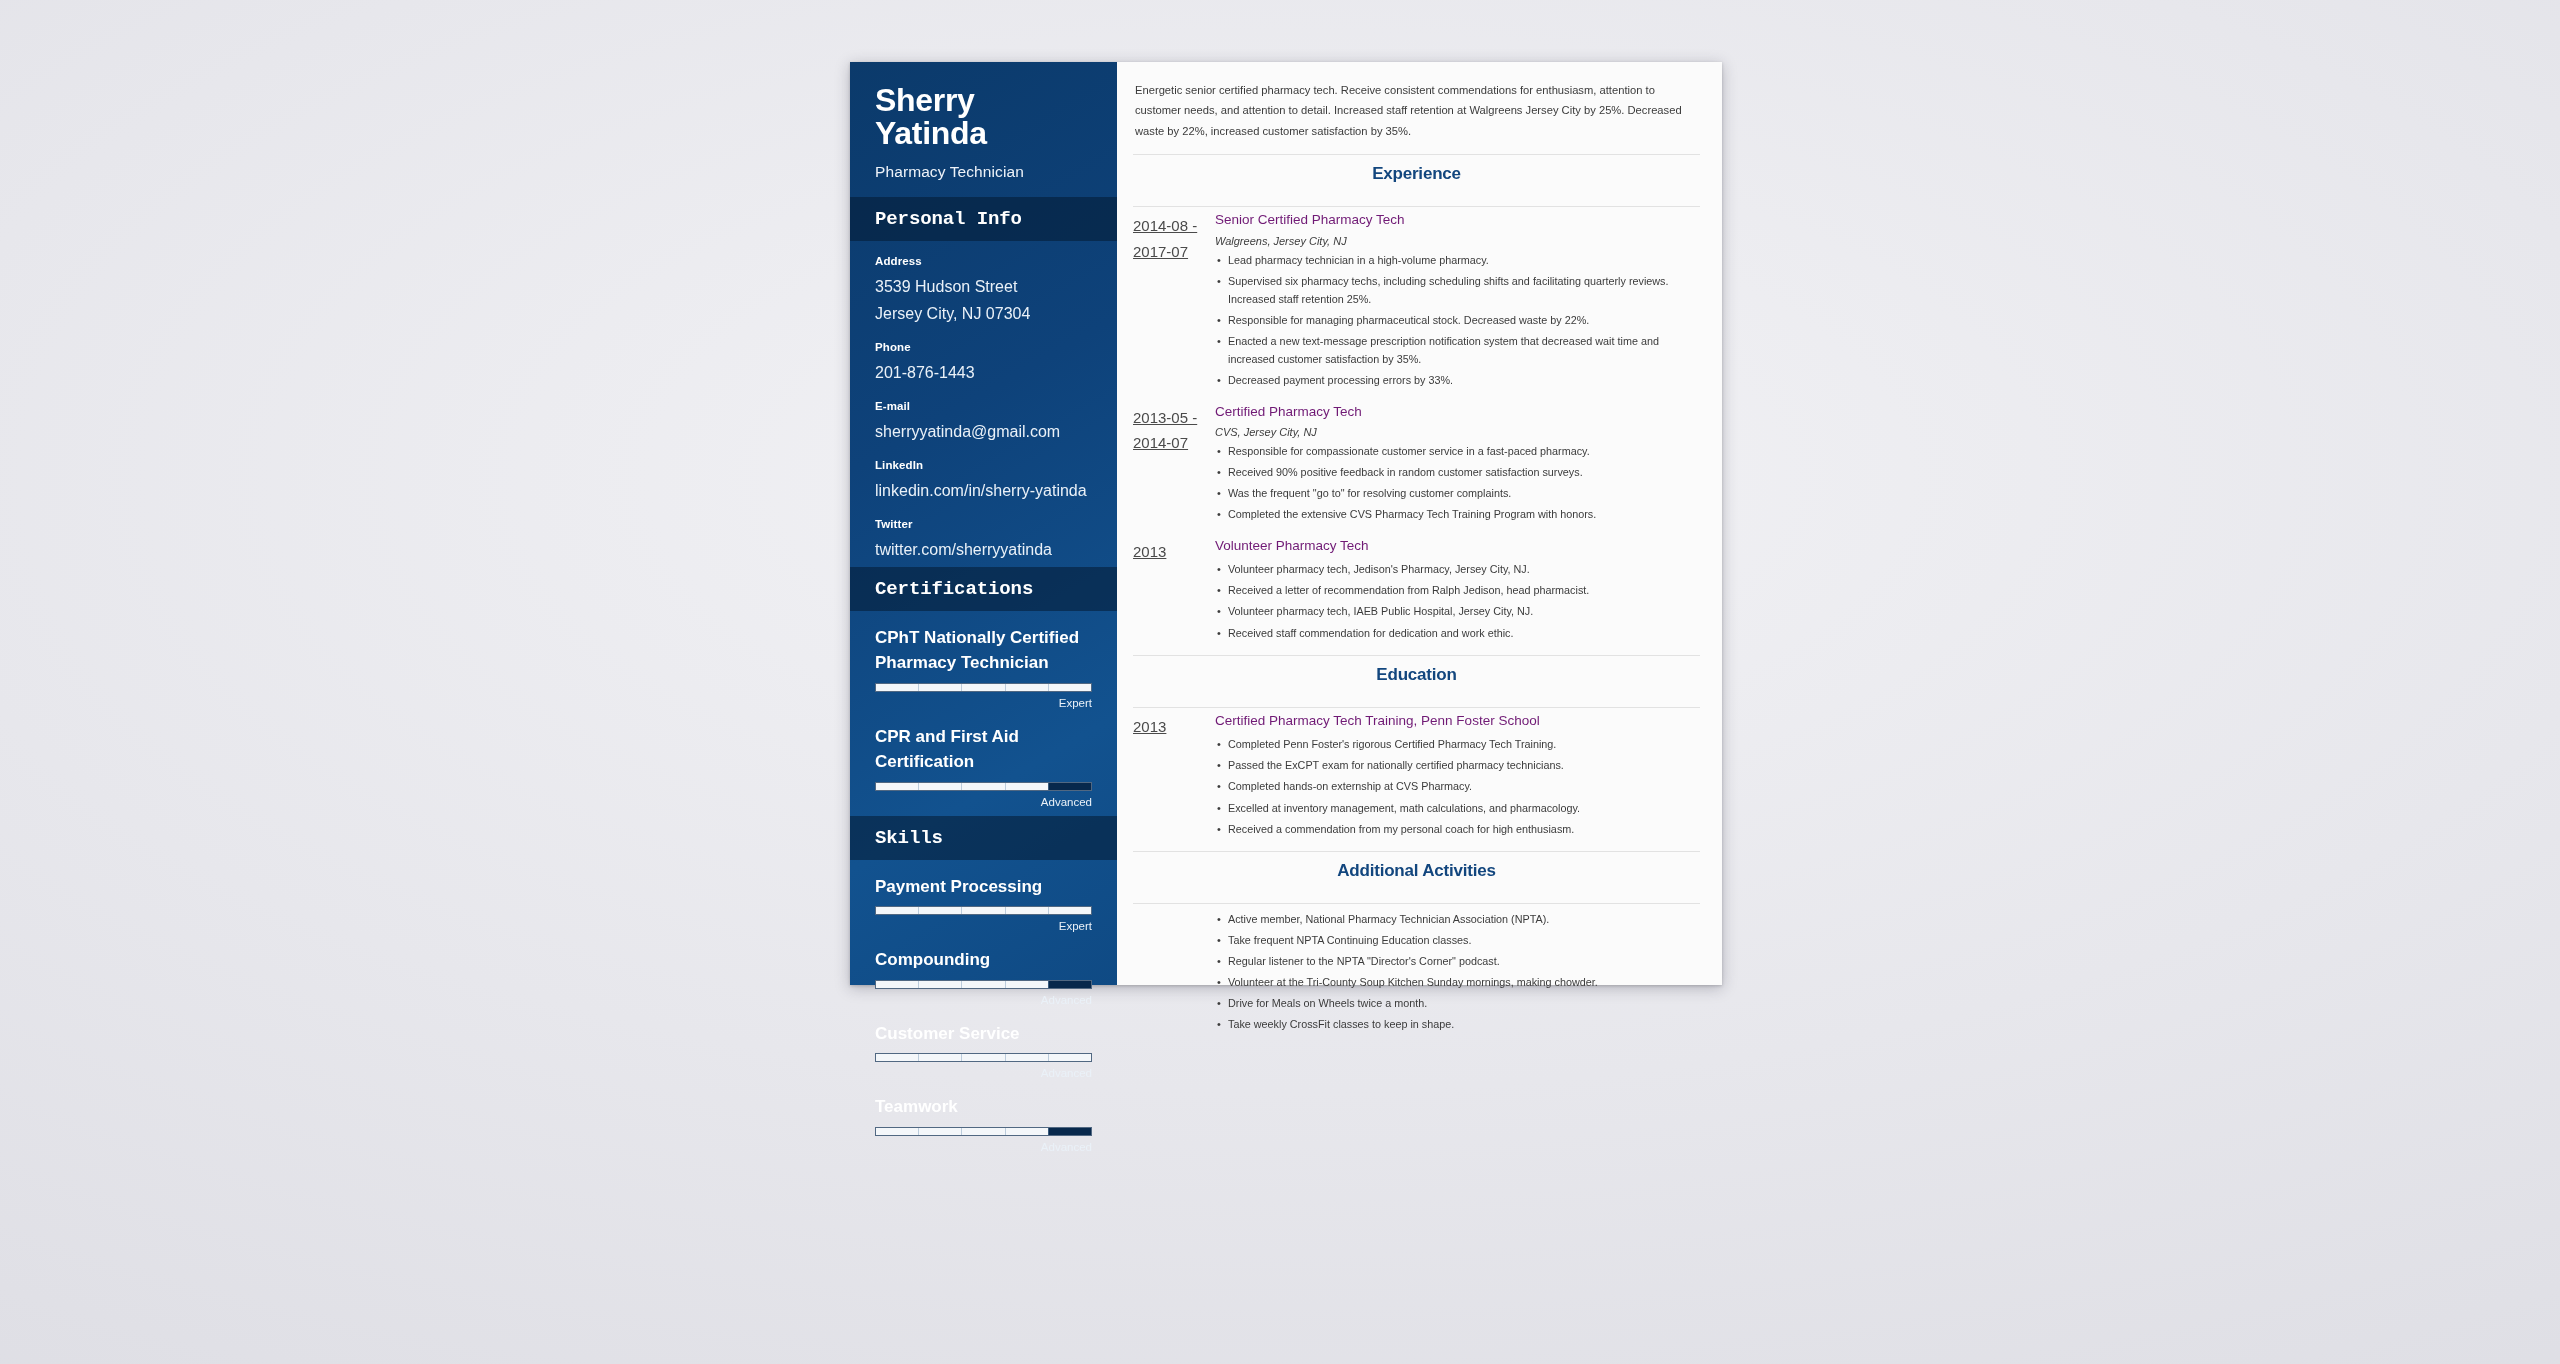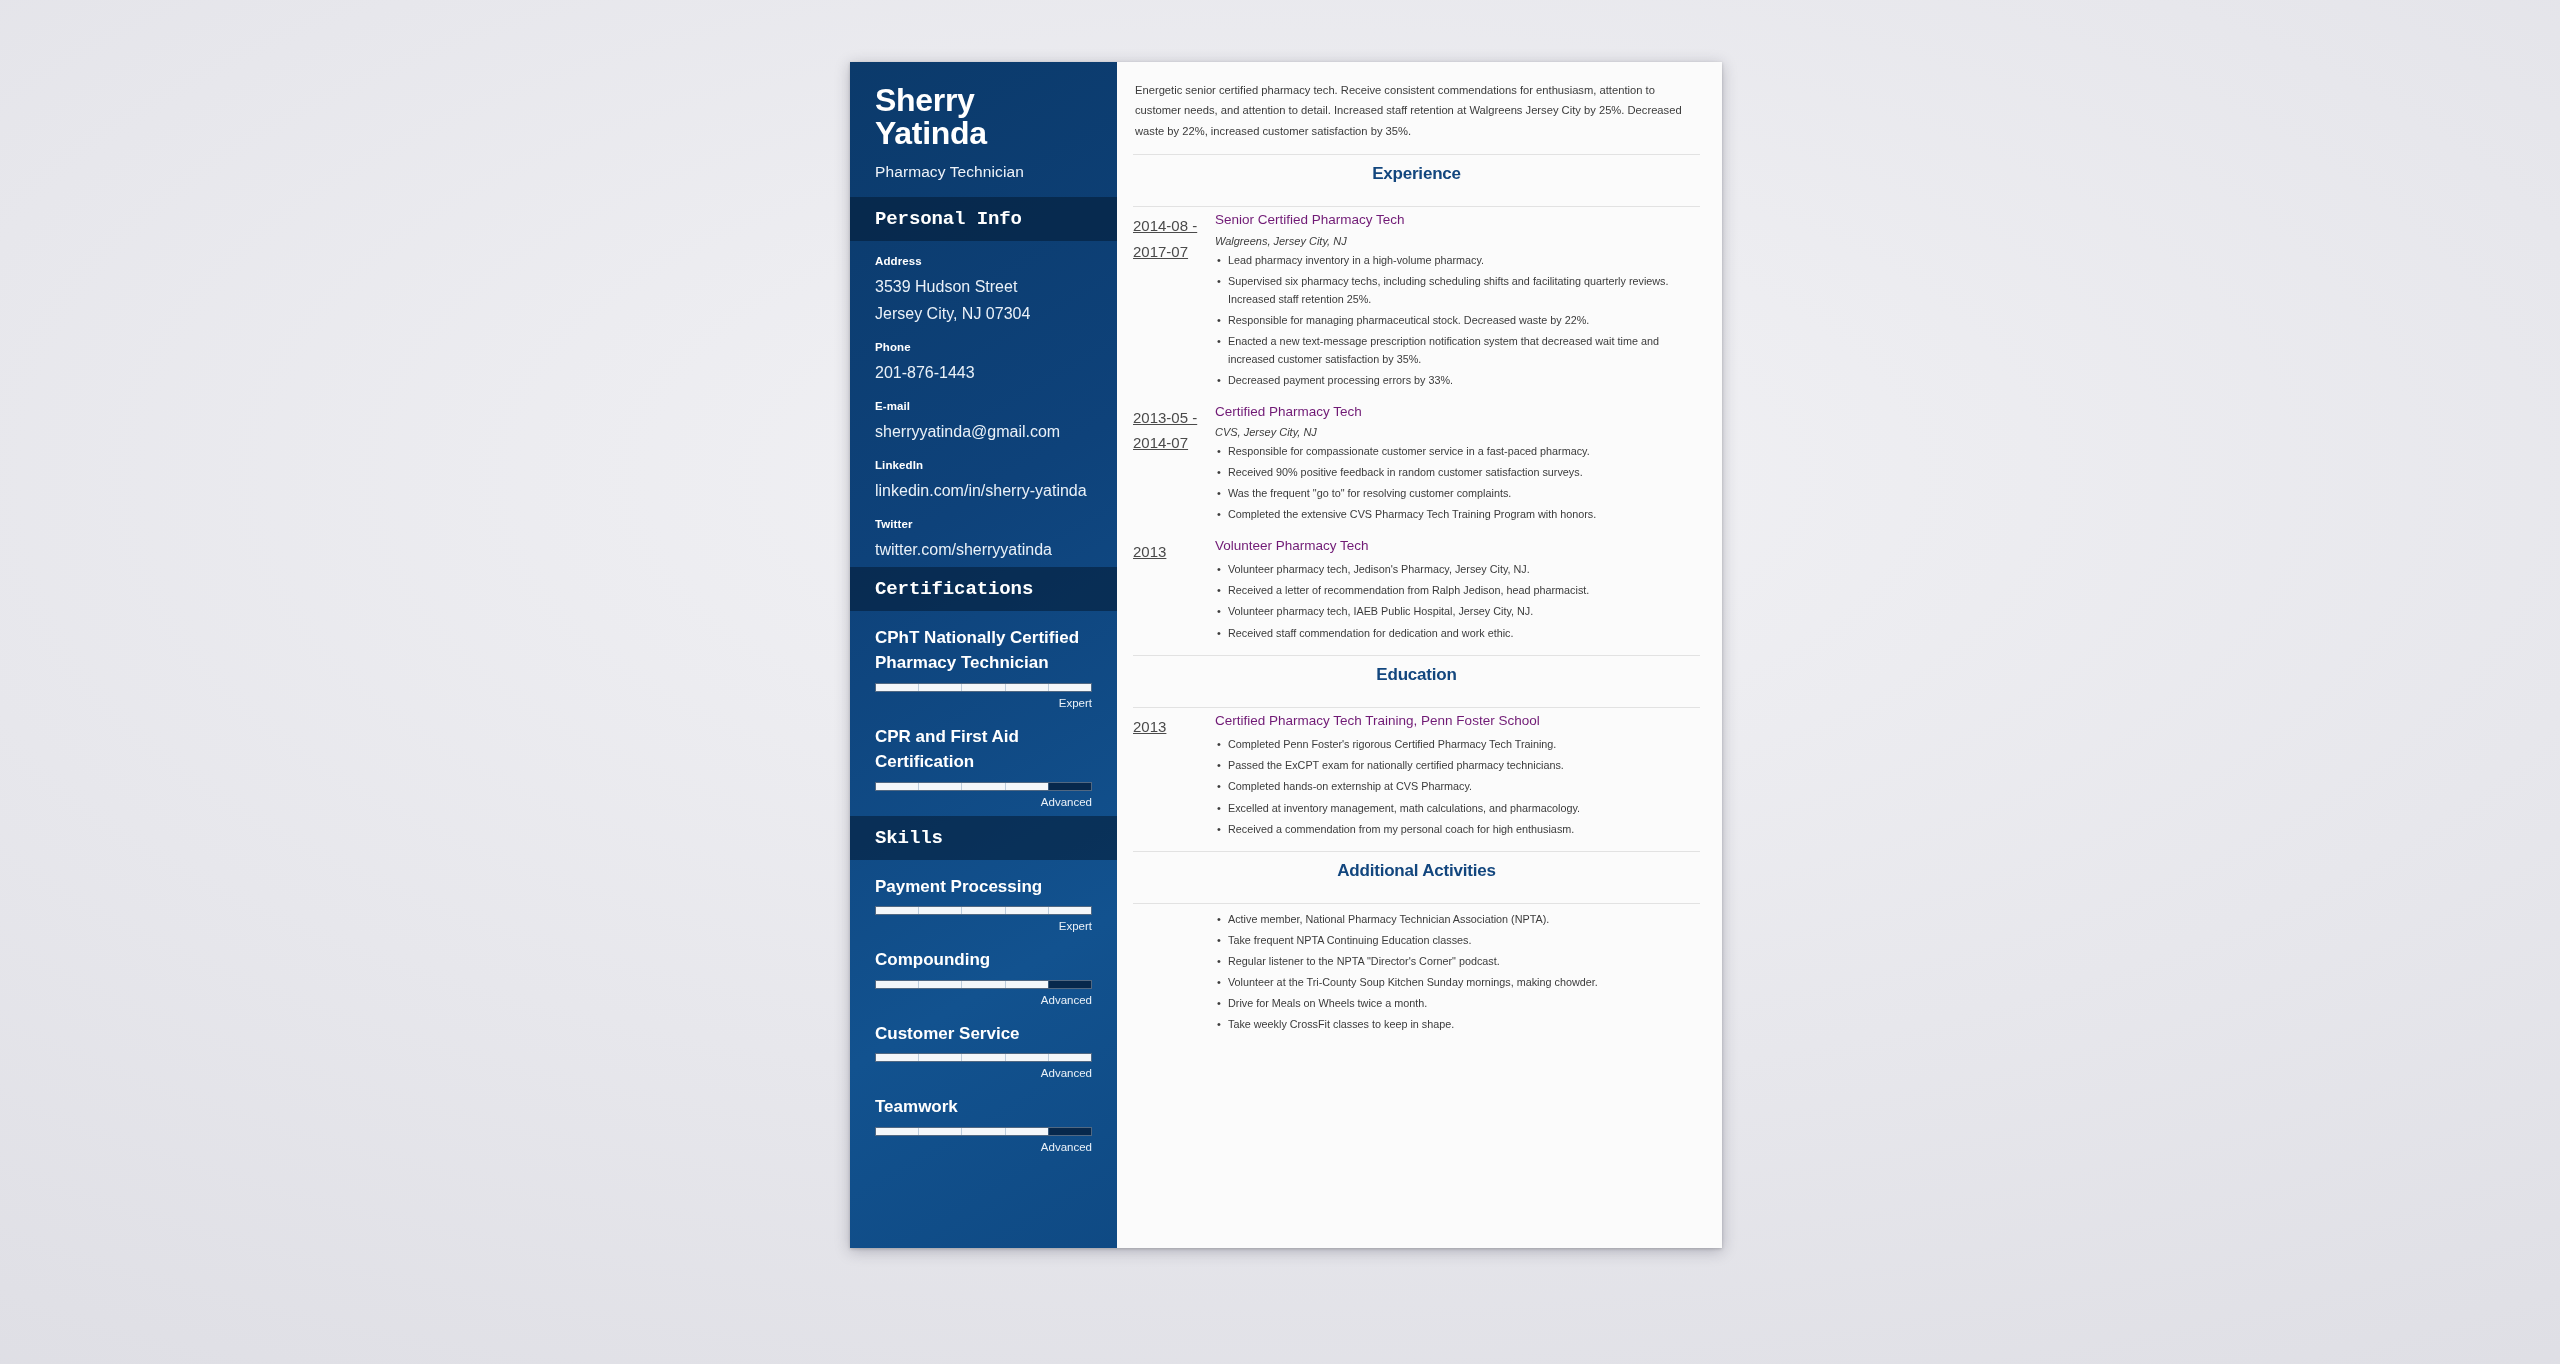--- a/index.html
+++ b/index.html
@@ -13,21 +13,21 @@
   body {
     background:
       radial-gradient(ellipse 120% 100% at 50% 35%, #f2f2f5 0%, #e7e7ec 45%, #d9d9e0 100%);
     position:relative;
   }
 
   
   #resume-page {
     position:absolute;
     left:850px; top:62px;
-    width:872px; height:1186px;
+    width:872px; height:923px;
     display:flex;
     background:#fbfbfb;
     box-shadow:0 3px 14px rgba(40,40,60,.28), 0 1px 3px rgba(0,0,0,.18);
   }
 
   
   .sidebar {
     width:267px;
     flex:0 0 267px;
     background:linear-gradient(150deg,#0b3a6b 0%,#0e427a 38%,#12528f 75%,#0f4a84 100%);
@@ -283,21 +283,21 @@
     <div class="rule"></div>
     <h2 class="sec-heading">Experience</h2>
     <div class="rule"></div>
     <div id="experience-host">
         <div class="entry">
           <div class="entry-date">2014-08 - 2017-07</div>
           <div class="entry-body">
             <div class="entry-title">Senior Certified Pharmacy Tech</div>
             <div class="entry-org">Walgreens, Jersey City, NJ</div>
             <ul class="bullets">
-              <li>Lead pharmacy inventory in a high-volume pharmacy.</li>
+              <li>Lead pharmacy technician in a high-volume pharmacy.</li>
               <li>Supervised six pharmacy techs, including scheduling shifts and facilitating quarterly reviews. Increased staff retention 25%.</li>
               <li>Responsible for managing pharmaceutical stock. Decreased waste by 22%.</li>
               <li>Enacted a new text-message prescription notification system that decreased wait time and increased customer satisfaction by 35%.</li>
               <li>Decreased payment processing errors by 33%.</li>
             </ul>
           </div>
         </div>
         <div class="entry-spacer"></div>
         <div class="entry">
           <div class="entry-date">2013-05 - 2014-07</div>

